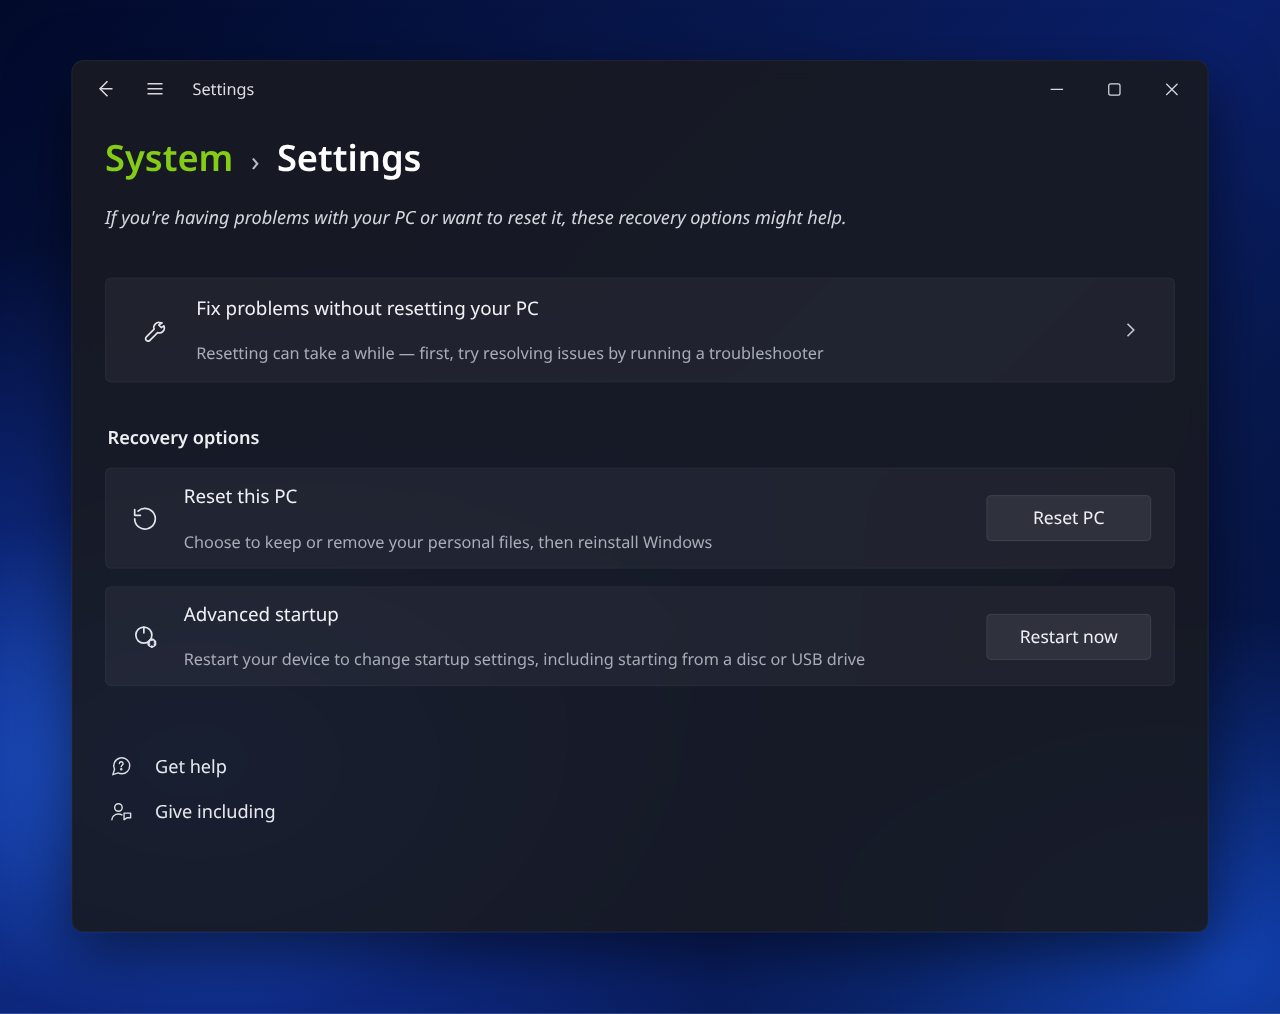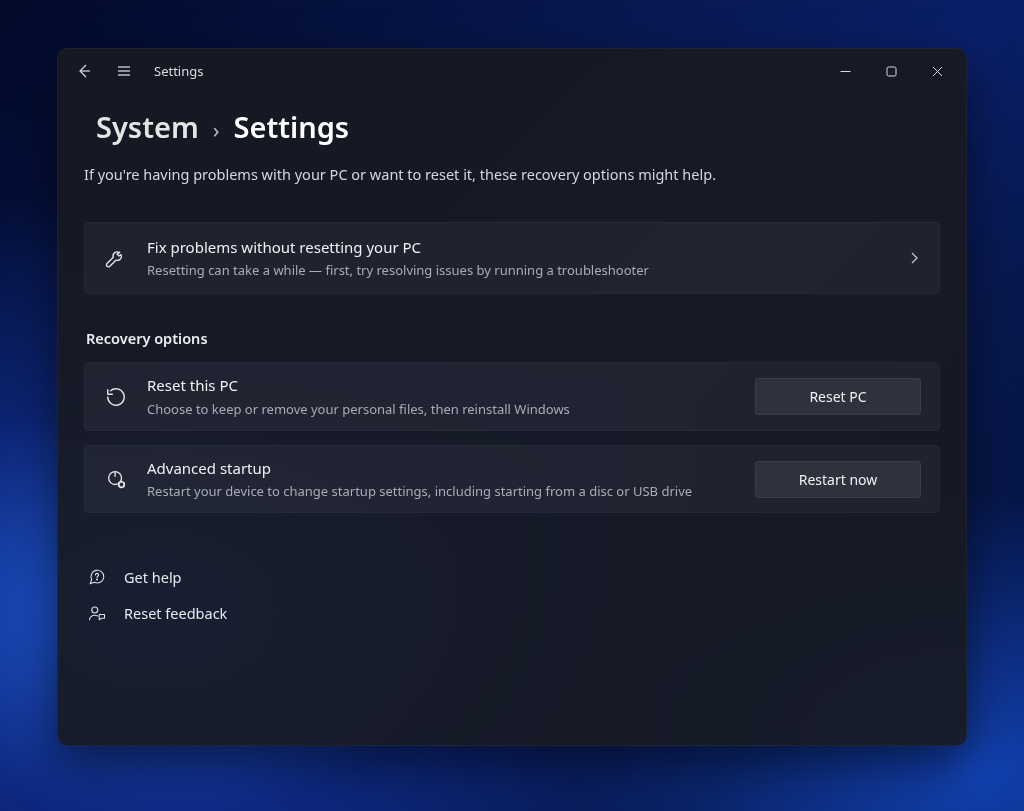--- a/index.html
+++ b/index.html
@@ -50,64 +50,65 @@
     padding: 4px 26px 20px 26px;
     flex: 1;
     overflow: hidden;
   }
   .breadcrumb {
     display: flex; align-items: baseline; gap: 14px;
     margin-top: 10px;
     margin-bottom: 18px;
   }
   .bc-parent {
-    font-size: 29px; font-weight: 600; color: #e5e5e5; margin-left: 12px;
+    font-size: 29px; font-weight: 600; color: #84cc16;
   }
   .bc-sep { font-size: 22px; color: #b9bcc5; font-weight: 400; }
   .bc-current {
     font-size: 29px; font-weight: 600; color: #ffffff;
   }
   .intro {
     font-size: 14.5px;
     color: #d5d7de;
     margin-bottom: 38px;
+    font-style: italic;
   }
 
   .card {
     background: rgba(255,255,255,0.045);
     border: 1px solid rgba(255,255,255,0.03);
     border-radius: 5px;
-    padding: 14px 18px;
+    padding: 14px 28px;
     display: flex; align-items: center; gap: 18px;
     margin-bottom: 14px;
   }
   .card .ico {
     width: 26px; height: 26px;
     display:flex; align-items:center; justify-content:center;
     color:#e2e4ea; flex-shrink: 0;
   }
   .card .txt { flex: 1; min-width: 0; }
   .card .title { font-size: 15px; color:#f0f1f5; font-weight: 400; line-height: 1.35; }
-  .card .sub { font-size: 13px; color:#a9acb6; line-height: 1.4; margin-top: 4px; }
+  .card .sub { font-size: 13px; color:#a9acb6; line-height: 1.4; margin-top: 16px; }
   .chevron { color:#c7c9d0; flex-shrink:0; }
 
   .section-header {
     font-size: 14.5px; font-weight: 600; color:#eceef2;
     margin: 34px 0 14px 2px;
   }
 
   .card.compact { padding: 12px 18px; }
 
   .btn {
     background: rgba(255,255,255,0.07);
     border: 1px solid rgba(255,255,255,0.06);
     color:#f0f1f5;
     font-size: 14px;
     padding: 8px 0;
-    width: 166px;
+    width: 132px;
     text-align: center;
     border-radius: 4px;
     flex-shrink: 0;
   }
 
   .footer-links { margin-top: 46px; }
   .flink {
     display:flex; align-items:center; gap: 16px;
     font-size: 14.5px; color:#e8e9ee;
     padding: 7px 2px;
@@ -227,18 +228,18 @@
         <span>Get help</span>
       </div>
       <div class="flink">
         <div class="li-ico">
           <svg width="18" height="18" viewBox="0 0 24 24" fill="none" stroke="currentColor" stroke-width="1.5" stroke-linecap="round" stroke-linejoin="round">
             <circle cx="9" cy="8" r="4"></circle>
               <path d="M2 21c0-3.3 3.1-6 7-6 1.4 0 2.7.3 3.8.9"></path>
             <path d="M15 14h7v5h-4l-3 2v-7z"></path>
           </svg>
         </div>
-        <span>Reset feedback</span>
+        <span>Give including</span>
       </div>
     </div>
 
   </div>
 </div>
 
 </body></html>

